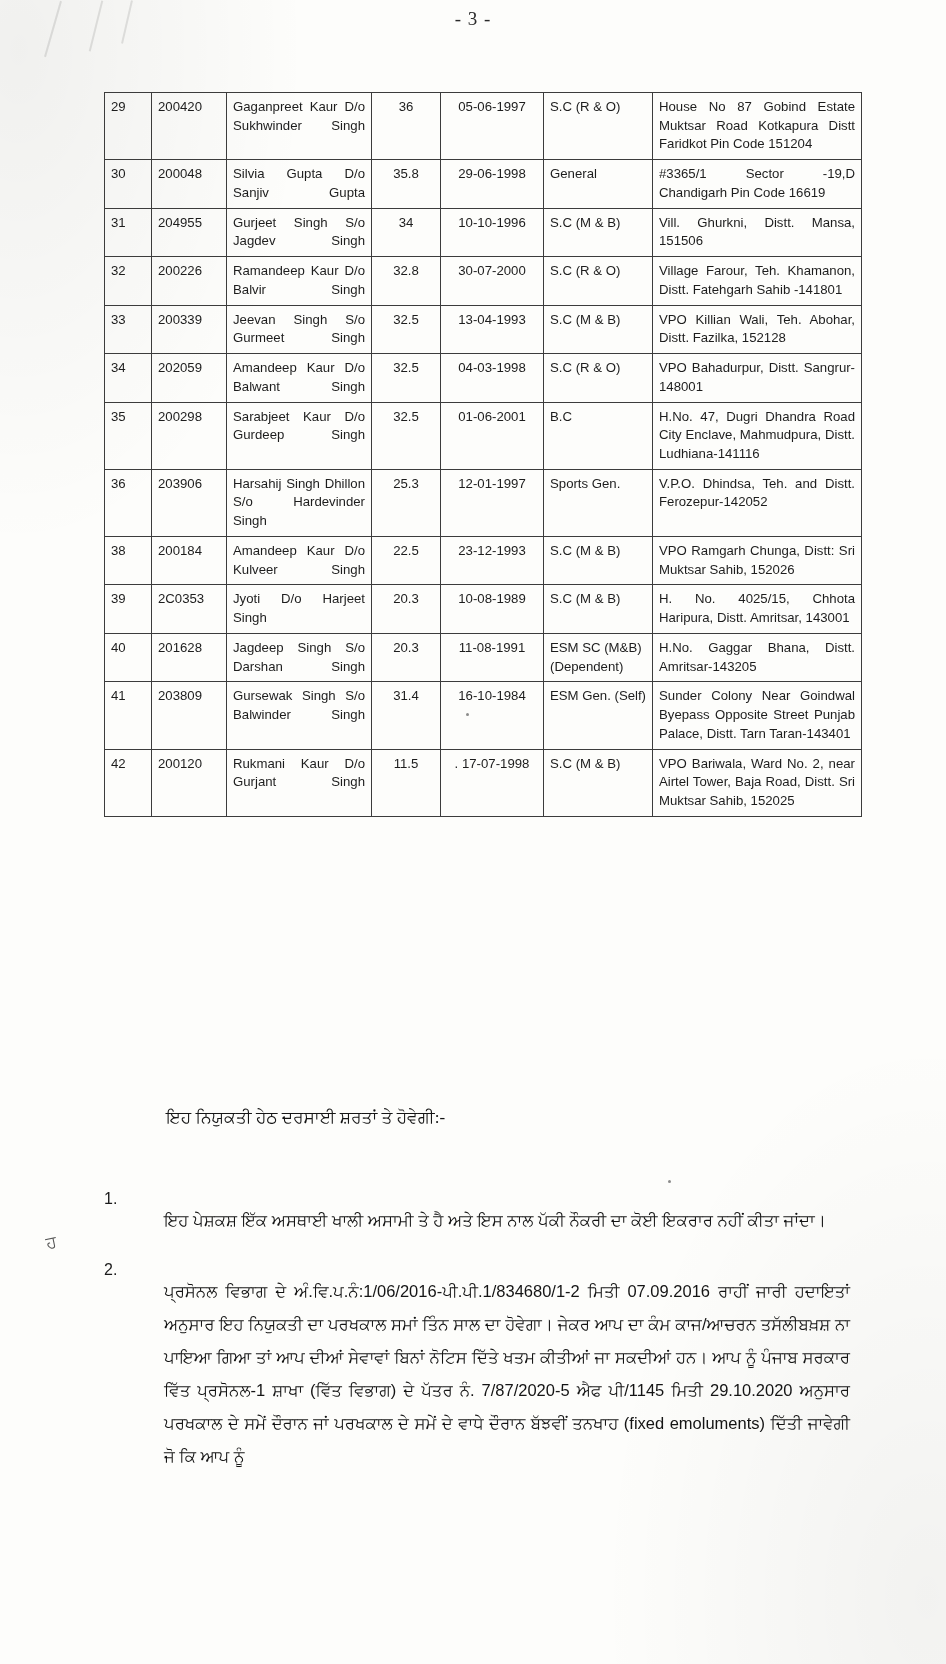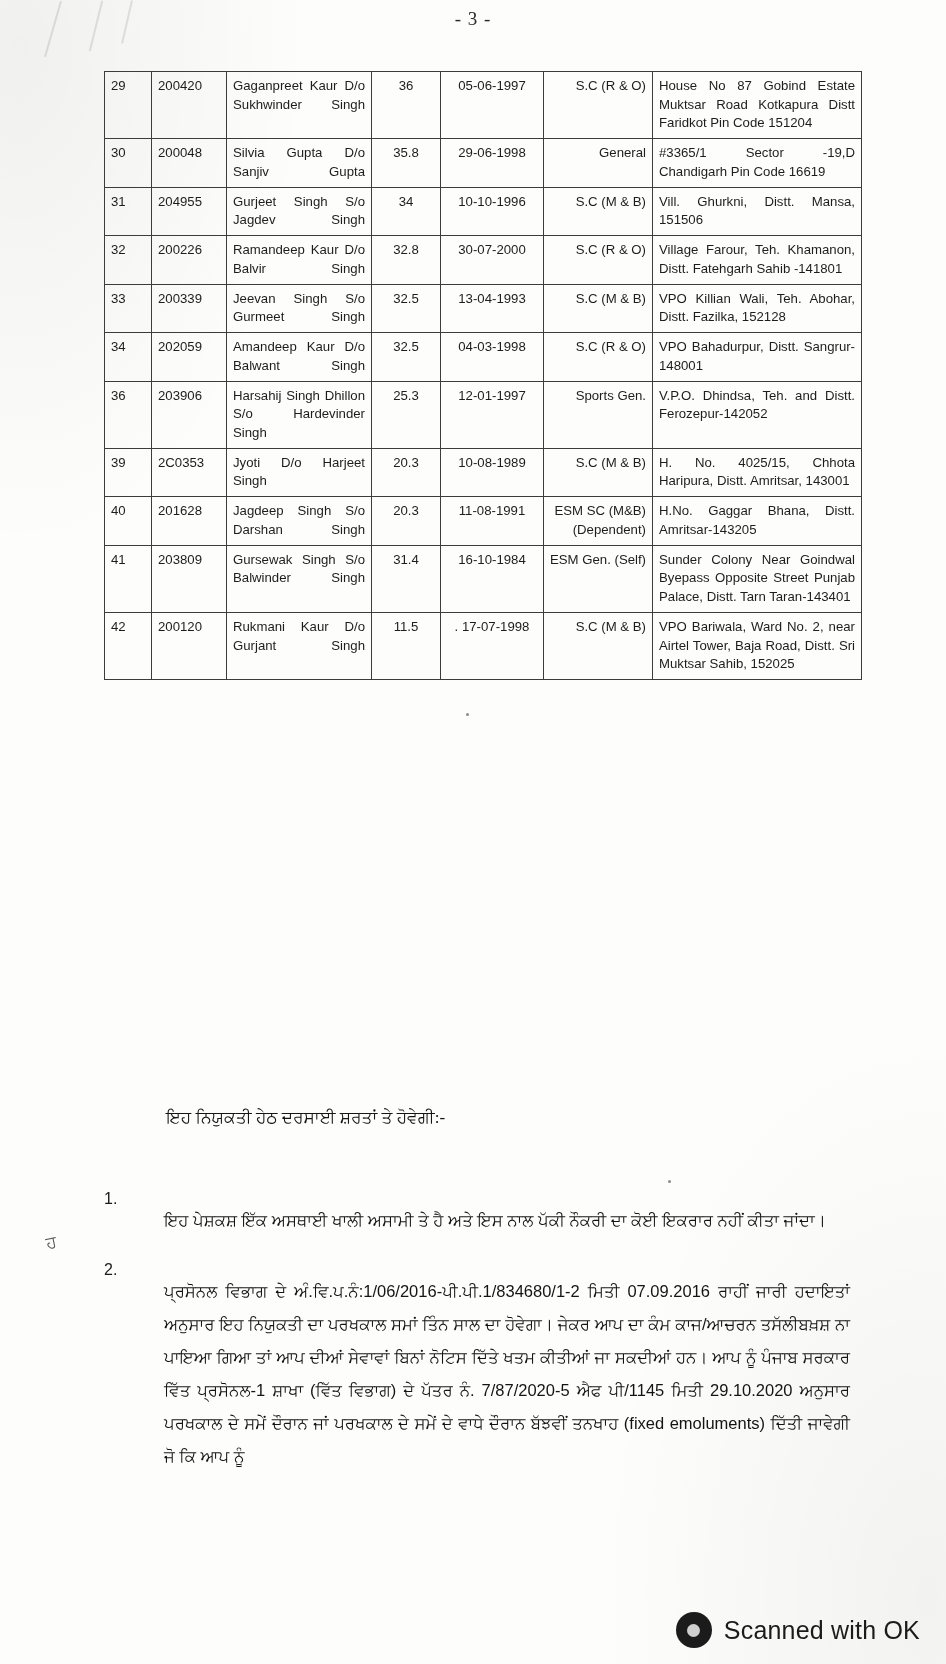--- a/index.html
+++ b/index.html
@@ -50,40 +50,40 @@
     top: 1233px;
     font-size: 17px;
     color: #555;
     transform: rotate(-12deg);
     font-family: "Liberation Serif", serif;
   }
 
   table.roster {
     position: absolute;
     left: 104px;
-    top: 71px;
+    top: 92px;
     width: 700px;
     border-collapse: collapse;
     table-layout: fixed;
   }
   table.roster td {
     border: 1px solid #3c3c3c;
     vertical-align: top;
     padding: 5px 6px 5px 6px;
     font-size: 13.2px;
     line-height: 1.42;
     font-family: "Liberation Sans", sans-serif;
     color: #1d1d1d;
   }
   td.c-sr     { width: 34px;  text-align: left; padding-left: 5px; font-size: 12.6px; }
   td.c-rollno { width: 62px;  text-align: left; font-size: 12.8px; }
   td.c-name   { width: 132px; text-align: justify; text-align-last: justify; }
   td.c-marks  { width: 56px;  text-align: center; }
   td.c-dob    { width: 90px;  text-align: center; font-size: 12.8px; margin-left: 28px; }
-  td.c-cat    { width: 96px;  text-align: right; margin-top: 24px; }
+  td.c-cat    { width: 96px;  text-align: left; margin-top: 24px; }
   td.c-addr   { width: 196px; text-align: justify; }
 
   .faint { color: #6f6f6f; }
 
   .cat-multi { line-height: 1.4; }
 
   .note-heading {
     position: absolute;
     left: 166px;
     top: 1108px;
@@ -220,27 +220,45 @@
       <tr>
         <td class="c-sr faint">34</td>
         <td class="c-rollno faint">202059</td>
         <td class="c-name">Amandeep Kaur D/o Balwant Singh</td>
         <td class="c-marks">32.5</td>
         <td class="c-dob">04-03-1998</td>
         <td class="c-cat">S.C (R &amp; O)</td>
         <td class="c-addr">VPO Bahadurpur, Distt. Sangrur-148001</td>
       </tr>
       <tr>
+        <td class="c-sr faint">35</td>
+        <td class="c-rollno faint">200298</td>
+        <td class="c-name">Sarabjeet Kaur D/o Gurdeep Singh</td>
+        <td class="c-marks">32.5</td>
+        <td class="c-dob">01-06-2001</td>
+        <td class="c-cat">B.C</td>
+        <td class="c-addr">H.No. 47, Dugri Dhandra Road City Enclave, Mahmudpura, Distt. Ludhiana-141116</td>
+      </tr>
+      <tr>
         <td class="c-sr faint">36</td>
         <td class="c-rollno faint">203906</td>
         <td class="c-name">Harsahij Singh Dhillon S/o Hardevinder Singh</td>
         <td class="c-marks">25.3</td>
         <td class="c-dob">12-01-1997</td>
         <td class="c-cat">Sports Gen.</td>
         <td class="c-addr">V.P.O. Dhindsa, Teh. and Distt. Ferozepur-142052</td>
+      </tr>
+      <tr>
+        <td class="c-sr faint">38</td>
+        <td class="c-rollno faint">200184</td>
+        <td class="c-name">Amandeep Kaur D/o Kulveer Singh</td>
+        <td class="c-marks">22.5</td>
+        <td class="c-dob">23-12-1993</td>
+        <td class="c-cat">S.C (M &amp; B)</td>
+        <td class="c-addr">VPO Ramgarh Chunga, Distt: Sri Muktsar Sahib, 152026</td>
       </tr>
       <tr>
         <td class="c-sr faint">39</td>
         <td class="c-rollno faint">2C0353</td>
         <td class="c-name">Jyoti D/o Harjeet Singh</td>
         <td class="c-marks">20.3</td>
         <td class="c-dob">10-08-1989</td>
         <td class="c-cat">S.C (M &amp; B)</td>
         <td class="c-addr">H. No. 4025/15, Chhota Haripura, Distt. Amritsar, 143001</td>
       </tr>
@@ -285,20 +303,14 @@
     </div>
     <div class="term">
       <div class="term-num">2.</div>
       <div class="term-body">ਪ੍ਰਸੋਨਲ ਵਿਭਾਗ ਦੇ ਅੰ.ਵਿ.ਪ.ਨੰ:1/06/2016-ਪੀ.ਪੀ.1/834680/1-2 ਮਿਤੀ 07.09.2016 ਰਾਹੀਂ ਜਾਰੀ ਹਦਾਇਤਾਂ ਅਨੁਸਾਰ ਇਹ ਨਿਯੁਕਤੀ ਦਾ ਪਰਖਕਾਲ ਸਮਾਂ ਤਿੰਨ ਸਾਲ ਦਾ ਹੋਵੇਗਾ। ਜੇਕਰ ਆਪ ਦਾ ਕੰਮ ਕਾਜ/ਆਚਰਨ ਤਸੱਲੀਬਖ਼ਸ਼ ਨਾ ਪਾਇਆ ਗਿਆ ਤਾਂ ਆਪ ਦੀਆਂ ਸੇਵਾਵਾਂ ਬਿਨਾਂ ਨੋਟਿਸ ਦਿੱਤੇ ਖਤਮ ਕੀਤੀਆਂ ਜਾ ਸਕਦੀਆਂ ਹਨ। ਆਪ ਨੂੰ ਪੰਜਾਬ ਸਰਕਾਰ ਵਿੱਤ ਪ੍ਰਸੋਨਲ-1 ਸ਼ਾਖਾ (ਵਿੱਤ ਵਿਭਾਗ) ਦੇ ਪੱਤਰ ਨੰ. 7/87/2020-5 ਐਫ ਪੀ/1145 ਮਿਤੀ 29.10.2020 ਅਨੁਸਾਰ ਪਰਖਕਾਲ ਦੇ ਸਮੇਂ ਦੌਰਾਨ ਜਾਂ ਪਰਖਕਾਲ ਦੇ ਸਮੇਂ ਦੇ ਵਾਧੇ ਦੌਰਾਨ ਬੱਝਵੀਂ ਤਨਖਾਹ (fixed emoluments) ਦਿੱਤੀ ਜਾਵੇਗੀ ਜੋ ਕਿ ਆਪ ਨੂੰ</div>
     </div>
   </div>
 
   <div class="stray-dot" style="left:466px; top:713px;"></div>
   <div class="stray-dot" style="left:668px; top:1180px;"></div>
 
-  <div class="watermark">
-    <div class="wm-badge">
-      <div class="inner"></div>
-    </div>
-    <div class="wm-text">Scanned with OK</div>
-  </div>
 
 </div>
 
 </body></html>

